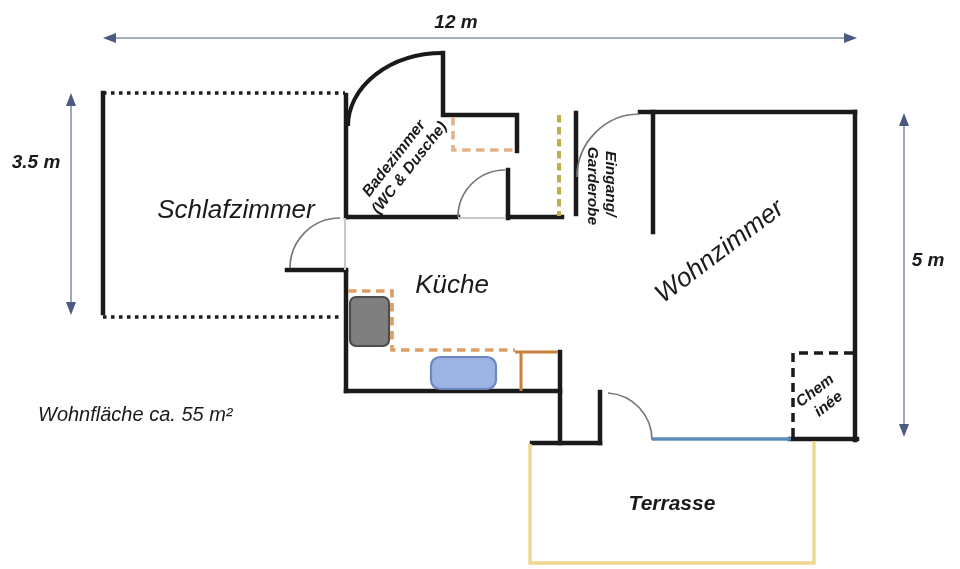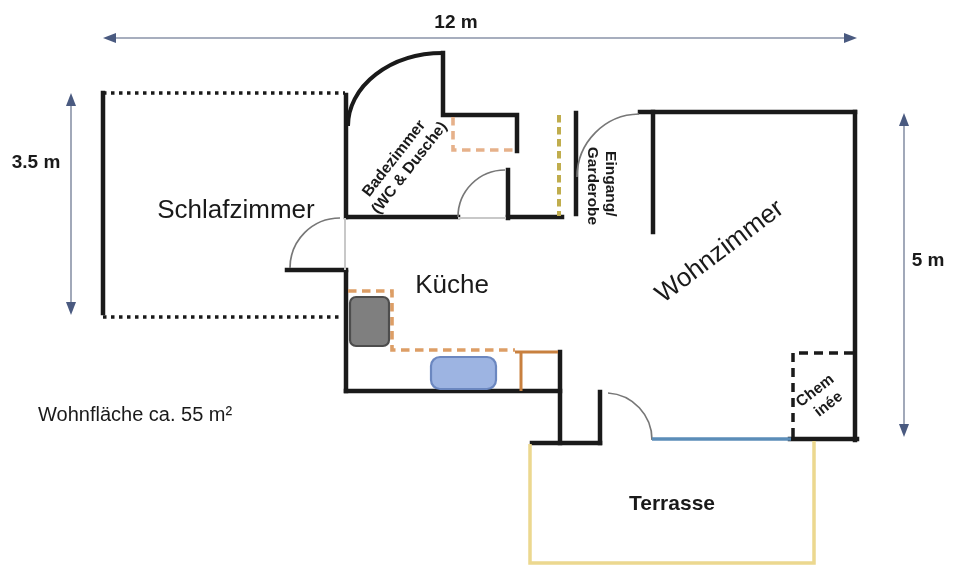--- a/index.html
+++ b/index.html
@@ -1,16 +1,16 @@
 <!DOCTYPE html>
 <html><head>
 <meta charset="utf-8">
 <style>
   html,body{margin:0;padding:0;background:#ffffff;}
-  .stage{position:relative;width:960px;height:569px;background:#ffffff;overflow:hidden;}
+  .stage{position:relative;width:960px;height:569px;background:#ffffff;overflow:hidden;font-style:italic;}
   svg{display:block;}
   text{font-family:"Liberation Sans","DejaVu Sans",sans-serif;fill:#1a1a1a;}
   .room-label{font-size:26px;font-weight:400;}
   .room-label-sm{font-size:15.5px;font-weight:700;}
   .terrace-label{font-size:21px;font-weight:700;}
   .note-label{font-size:20px;font-weight:400;}
   .dim-label{font-size:19px;font-weight:700;}
 </style>
 </head>
 <body>

